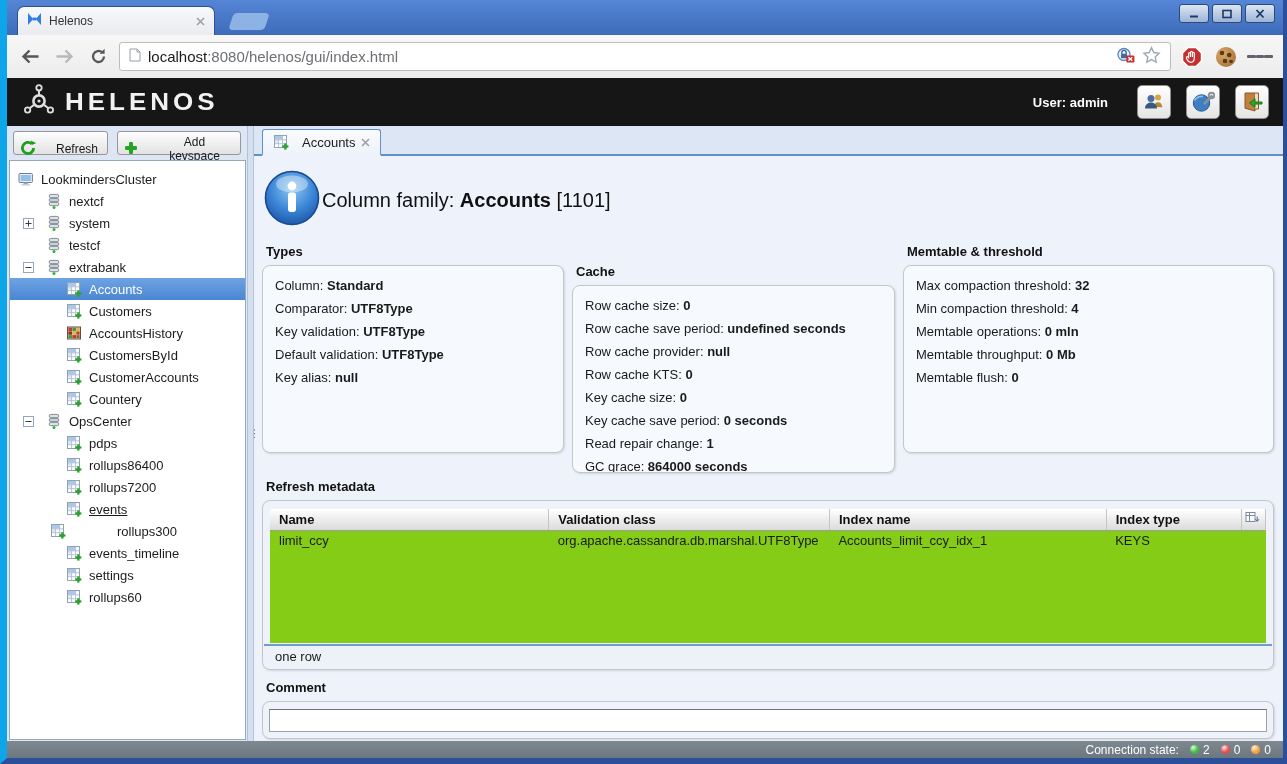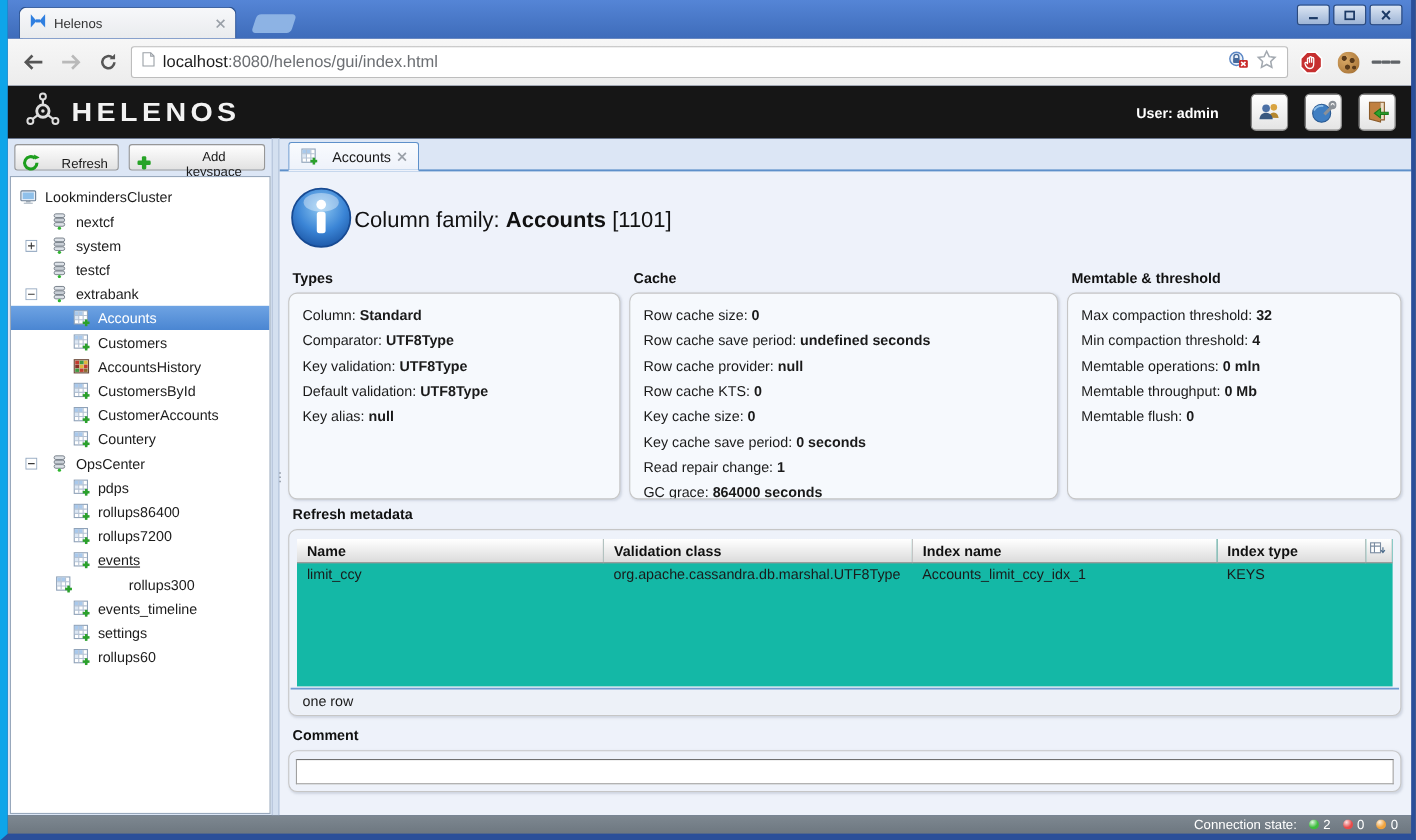--- a/index.html
+++ b/index.html
@@ -74,30 +74,30 @@
     margin-bottom:-2px; position:relative; z-index:2; color:#1a1a1a; }
   .content { flex:1; background:#eef2fa; padding:12px 9px 0 8px; overflow:hidden; }
 
   .cf-header { display:flex; align-items:center; gap:2px; margin:2px 0 8px 2px; }
   .cf-title { font-size:20px; color:#111; }
   .cf-title .bold { font-weight:bold; }
 
   .section-title { font-size:13px; font-weight:bold; color:#111; margin:6px 0 6px 4px; }
   .panels-row { display:flex; gap:8px; align-items:flex-start; margin-bottom:6px; }
   .panel-col.pc0 { width:302px; flex:none; }
-  .panel-col.pc1 { width:390px; flex:none; }
+  .panel-col.pc1 { width:323px; flex:none;margin-top:20px; }
   .panel-col.pc2 { flex:1; }
   .info-panel { background:#f6f9fd; border:1px solid #c6c6c6; border-radius:8px; height:188px;
     padding:8px 6px 0 12px; box-shadow:1px 1px 2px rgba(120,130,150,0.25); overflow:hidden; }
   .prow { line-height:23px; font-size:13px; color:#1a1a1a; white-space:nowrap; }
   .prow b { font-weight:bold; }
 
   .table-panel { background:#eef2fa; border:1px solid #c6c6c6; border-radius:8px; height:170px;
     position:relative; box-shadow:1px 1px 2px rgba(120,130,150,0.25); margin-bottom:10px; }
-  .table-wrap { position:absolute; top:8px; left:7px; right:7px; bottom:26px; background:#14b8a6; overflow:hidden; }
+  .table-wrap { position:absolute; top:8px; left:7px; right:7px; bottom:26px; background:#84cc16; overflow:hidden; }
   table { width:100%; border-collapse:collapse; font-size:13px; table-layout:fixed; }
   th { background:linear-gradient(#ffffff,#dbdbdb); text-align:left; font-weight:bold; color:#111;
     padding:2px 9px; height:21px; border-right:1px solid #c4c4c4; border-bottom:1px solid #9c9c9c; white-space:nowrap; overflow:hidden; }
   th:nth-child(1){ width:28%; } th:nth-child(2){ width:28.2%; } th:nth-child(3){ width:27.8%; }
   th.cfg { width:24px; padding:2px 3px; }
   td { padding:2px 9px; height:20px; color:#1a1a1a; white-space:nowrap; overflow:hidden; }
   .table-footer { position:absolute; left:1px; right:1px; bottom:1px; height:24px; line-height:22px;
     border-top:2px solid #6f9bd2; background:#edf1f8; border-radius:0 0 7px 7px; padding-left:11px; font-size:13px; color:#1a1a1a; }
 
   .comment-panel { background:#eef2fa; border:1px solid #c6c6c6; border-radius:8px; height:38px;

